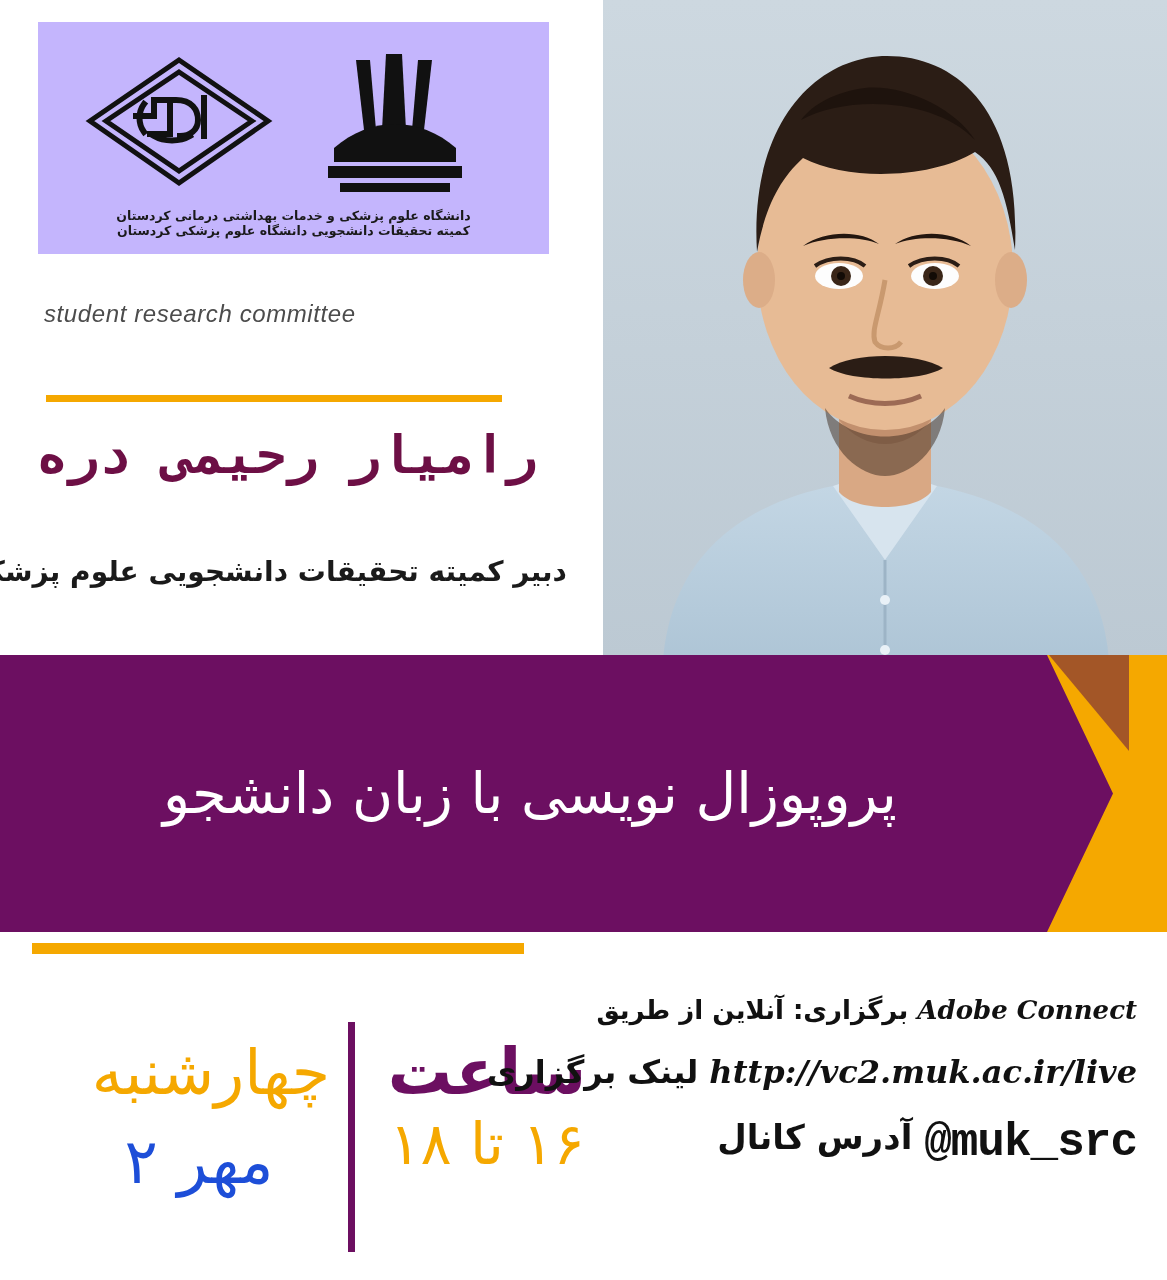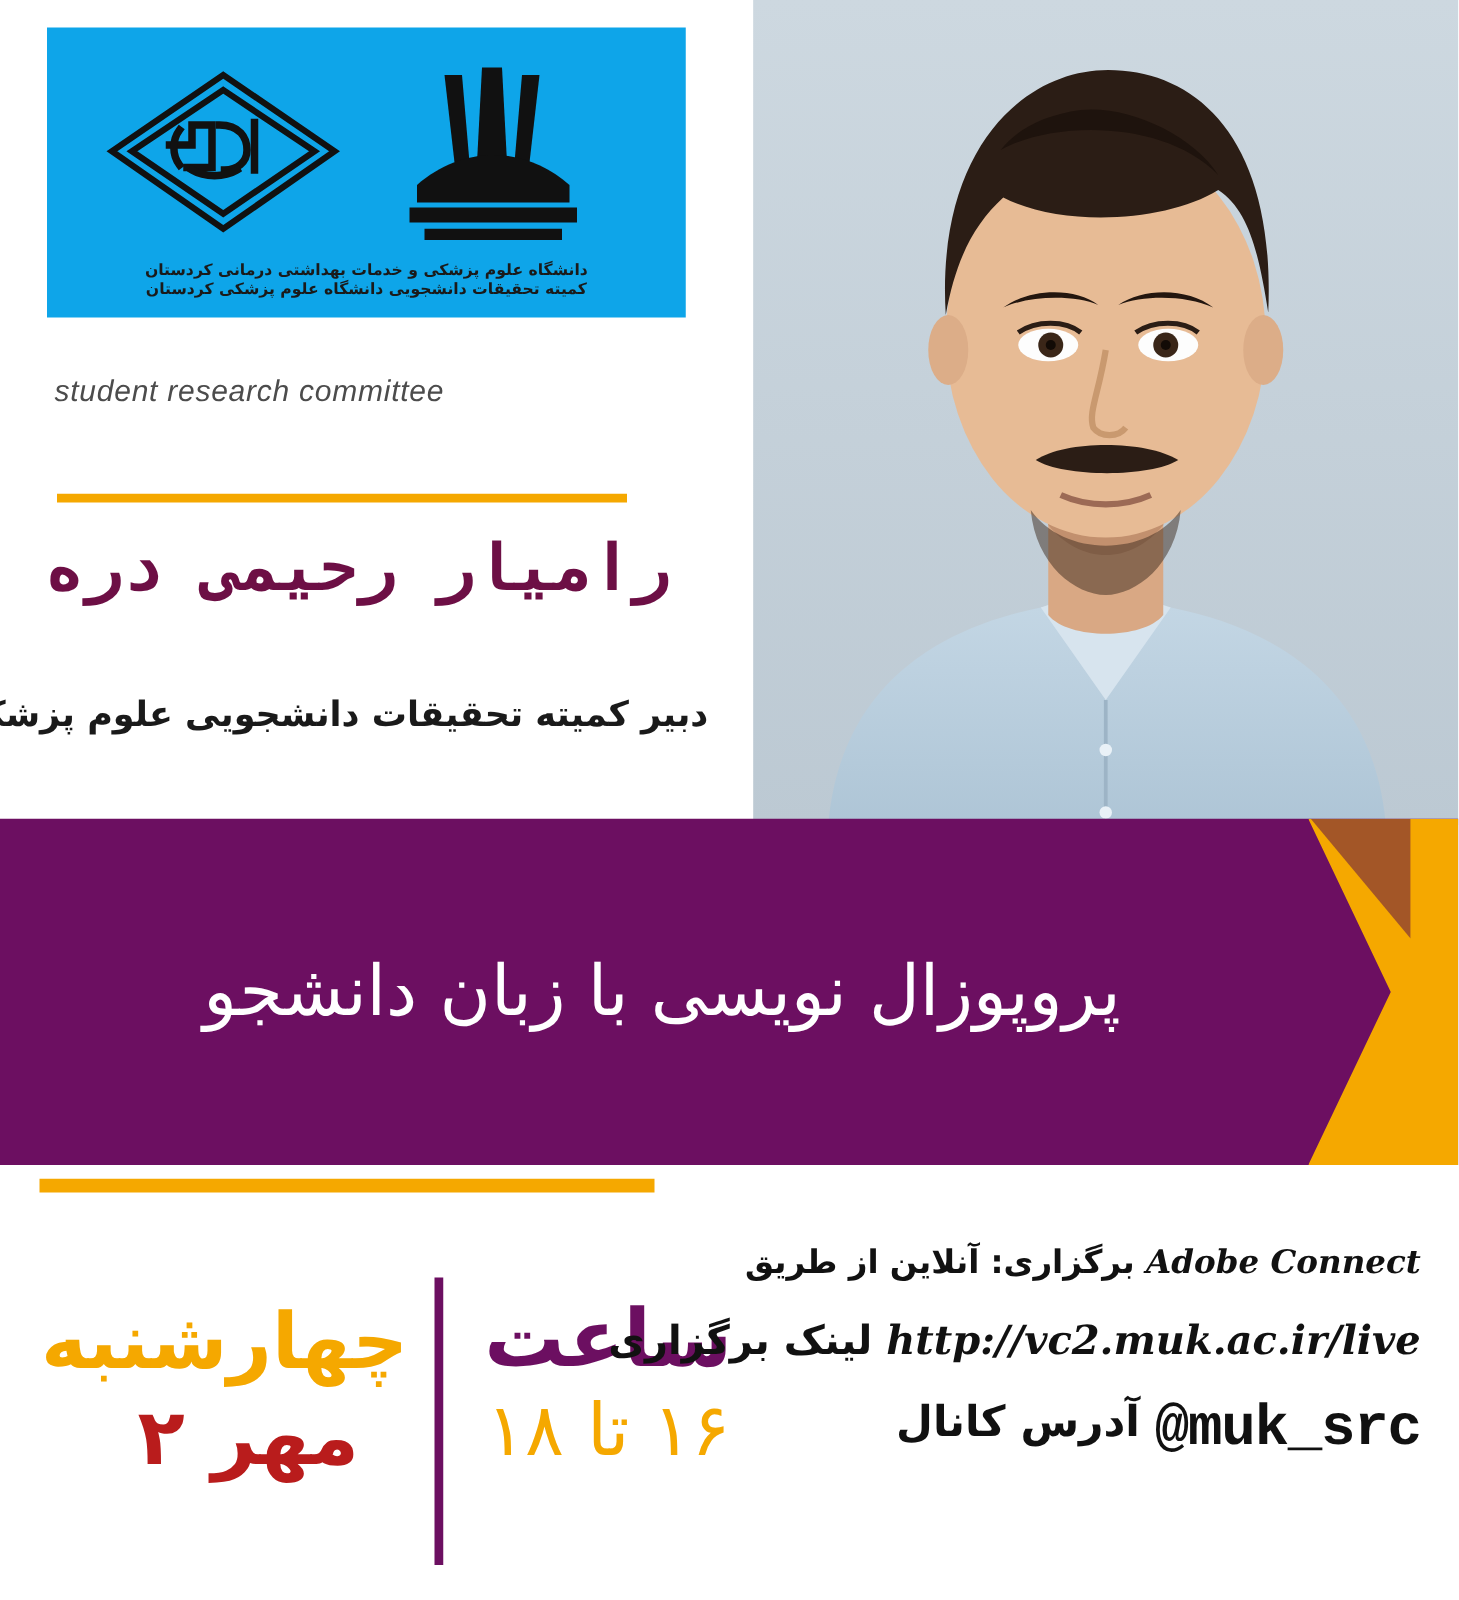--- a/index.html
+++ b/index.html
@@ -18,21 +18,21 @@
     overflow: hidden;
   }
 
   
   .logo-plate {
     position: absolute;
     left: 38px;
     top: 22px;
     width: 511px;
     height: 232px;
-    background: #0ea5e9;
+    background: #c4b5fd;
   }
   .logo-left {
     position: absolute;
     left: 46px;
     top: 32px;
     width: 190px;
     height: 135px;
   }
   .logo-right {
     position: absolute;
@@ -179,32 +179,33 @@
   .date-block {
     position: absolute;
     left: 30px;
     top: 1040px;
     width: 300px;
     text-align: center;
     direction: rtl;
   }
   .date-day {
     font-family: "DejaVu Sans", sans-serif;
-    font-weight: bold;
+    font-weight: normal;
     font-size: 62px;
     color: #f5a800;
     line-height: 1.05;
     white-space: nowrap;
+    text-align: right;
   }
   .date-rest {
-    margin-top: 12px;
-    font-family: "DejaVu Sans", sans-serif;
-    font-weight: bold;
+    margin-top: 24px;
+    font-family: "DejaVu Sans", sans-serif;
+    font-weight: normal;
     font-size: 62px;
-    color: #b91c1c;
+    color: #1d4ed8;
     line-height: 1.05;
     white-space: nowrap;
   }
   .date-rest .num { margin-left: 38px; }
 
   .vdivider {
     position: absolute;
     left: 348px;
     top: 1022px;
     width: 7px;

